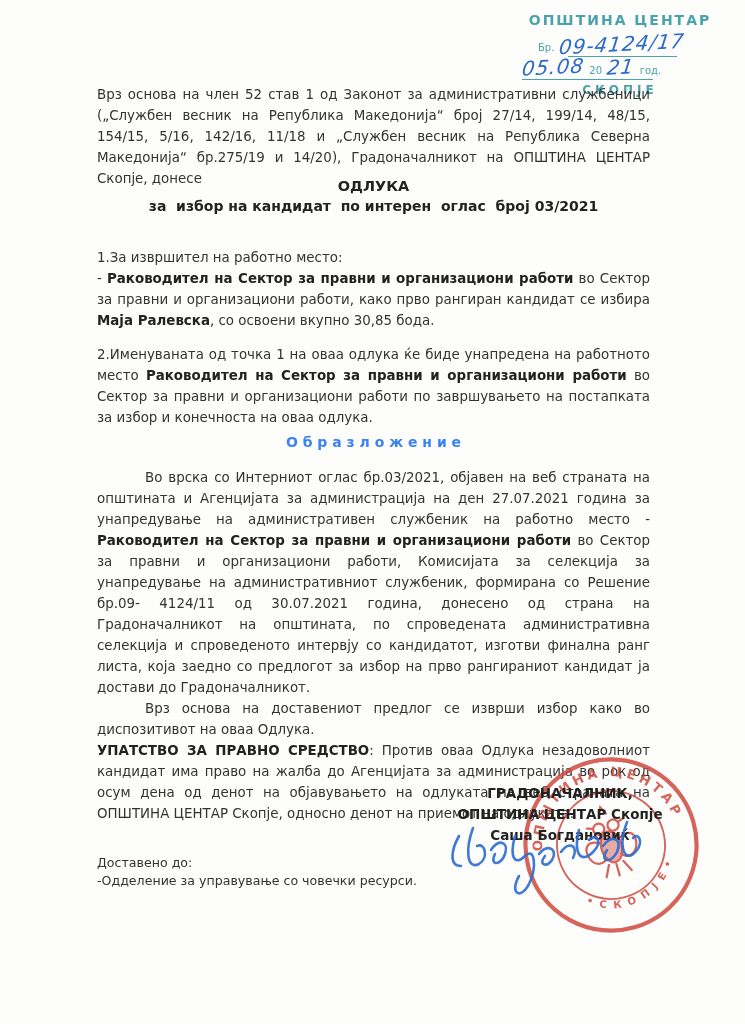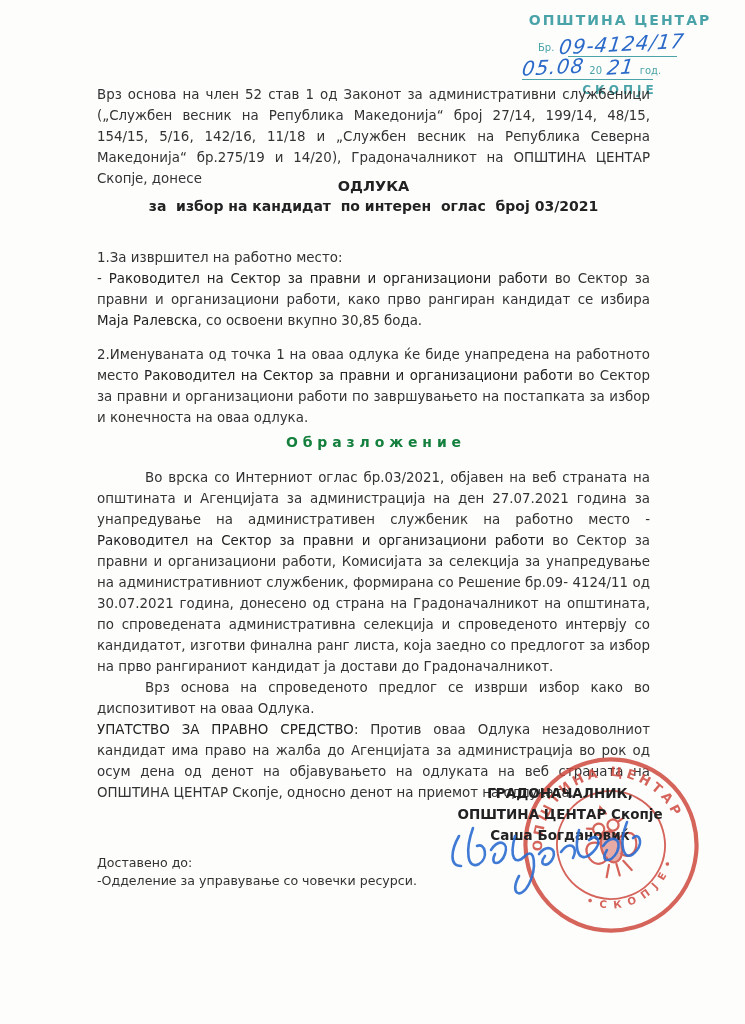--- a/index.html
+++ b/index.html
@@ -38,27 +38,27 @@
   .reg-line3 { position:absolute; top:4px; left:2px; white-space:nowrap; }
   .reg-city {
     font-size:12px; letter-spacing:4px; color:#4aa3a8;
     text-align:center; margin-top:5px; font-weight:bold;
   }
   
   .doc-text {
     position:absolute; left:97px; width:553px;
     font-size:13.4px; line-height:21px; text-align:justify; color:#333;
   }
-  .doc-text b, .b { font-weight:normal; color:#222; }
+  .doc-text b, .b { font-weight:bold; color:#222; }
   .title-block { position:absolute; left:97px; width:553px; text-align:center; color:#222; }
   .title-main { font-size:14.5px; font-weight:bold; }
   .title-sub  { font-size:14px; font-weight:bold; margin-top:4px; white-space:pre-wrap; }
   .section-heading {
     position:absolute; left:97px; width:553px; text-align:center;
-    font-size:14px; font-weight:bold; color:#15803d; white-space:pre-wrap;
+    font-size:14px; font-weight:bold; color:#3b82f6; white-space:pre-wrap;
   }
   .indent { text-indent:48px; }
   
   .sig-block {
     position:absolute; top:770px; left:430px; width:260px;
     text-align:center; font-weight:bold; font-size:13.5px;
     line-height:21px; color:#222; z-index:3;margin-top:13px;
   }
   .seal-wrap { position:absolute; top:752px; left:518px; width:186px; height:186px; z-index:1; }
   .seal-wrap svg { transform:rotate(-16deg); opacity:.85; }
@@ -110,21 +110,21 @@
   <div class="doc-text" style="top:344px;">
     <span>2.Именуваната од точка 1 на оваа одлука ќе биде унапредена на работното место </span><span class="b">Раководител на Сектор за правни и организациони работи</span><span>  во Сектор за правни и организациони работи по завршувањето на постапката за избор и конечноста на оваа одлука.</span>
   </div>
 
   <div class="section-heading" style="top:434px;">О б р а з л о ж е н и е</div>
 
   <div class="doc-text" style="top:467px;">
     <div class="indent">
       <span>Во врска со Интерниот оглас бр.03/2021, објавен на веб страната на општината и Агенцијата за администрација на ден 27.07.2021 година за унапредување на административен службеник на работно место - </span><span class="b">Раководител на Сектор за правни и организациони работи</span><span>  во Сектор за правни и организациони работи, Комисијата за селекција за унапредување на административниот службеник, формирана со Решение бр.09- 4124/11 од 30.07.2021 година, донесено од страна на Градоначалникот на општината, по спроведената административна селекција и спроведеното интервју со кандидатот, изготви финална ранг листа, која заедно со предлогот за избор на прво рангираниот кандидат ја достави до Градоначалникот.</span>
     </div>
-    <div class="indent">Врз основа на спроведеното предлог  се изврши избор како во диспозитивот на оваа Одлука.</div>
+    <div class="indent">Врз основа на доставениот предлог  се изврши избор како во диспозитивот на оваа Одлука.</div>
     <div>
       <span class="b">УПАТСТВО ЗА ПРАВНО СРЕДСТВО</span><span>: Против оваа Одлука незадоволниот кандидат има право на жалба до Агенцијата за администрација во рок од осум дена од денот на објавувањето на одлуката на веб страната на ОПШТИНА ЦЕНТАР Скопје, односно денот на приемот на одлуката.</span>
     </div>
   </div>
 
   <div class="sig-block">
     <div>ГРАДОНАЧАЛНИК,</div>
     <div>ОПШТИНА ЦЕНТАР Скопје</div>
     <div>Саша Богдановиќ</div>
   </div>

